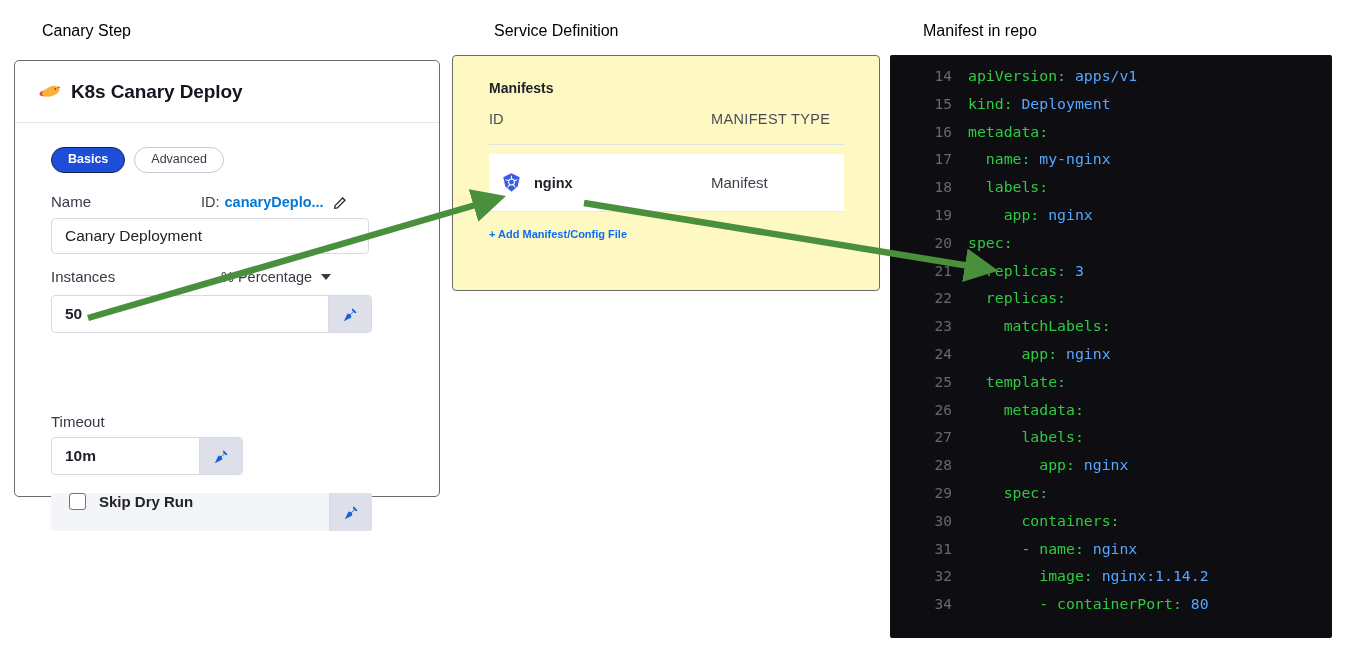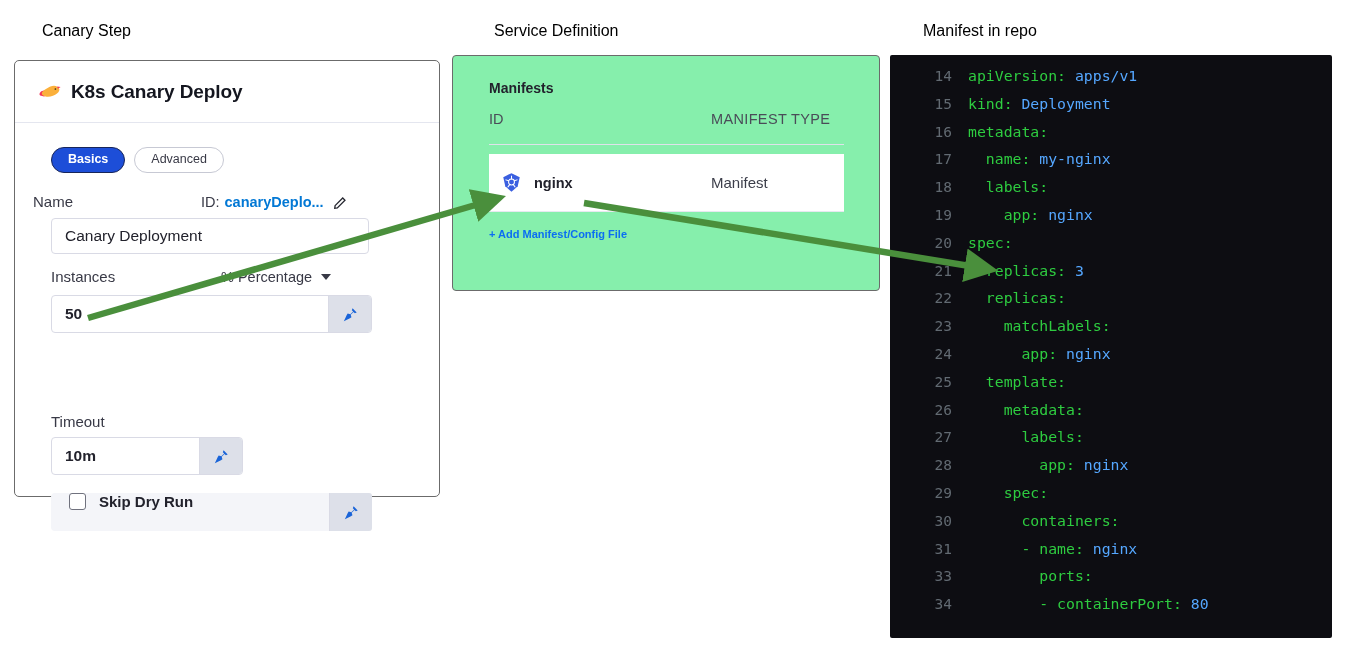--- a/index.html
+++ b/index.html
@@ -93,21 +93,21 @@
     background:#f4f5f9;border-radius:4px;display:flex;
   }
   .cbox{
     margin-left:18px;width:15px;height:15px;border:1.6px solid #70727e;border-radius:3px;background:#fff;flex:none;
   }
   .checkrow .clabel{margin-left:13px;font-size:15px;color:#22222c;font-weight:600;}
 
   
   #panel-service{
     position:absolute;left:452px;top:55px;width:428px;height:236px;
-    background:#86efac;border:1px solid #6b6b6b;border-radius:4px;box-sizing:border-box;
+    background:#fef9c3;border:1px solid #6b6b6b;border-radius:4px;box-sizing:border-box;
   }
   .mf-title{position:absolute;left:36px;top:24px;font-size:14px;font-weight:bold;color:#22222c;}
   .mf-colhead{position:absolute;font-size:14.5px;color:#4a4c58;}
   #mf-col-id{left:36px;top:55px;}
   #mf-col-type{left:258px;top:55px;letter-spacing:0.35px;}
   .mf-divider{position:absolute;left:36px;top:88px;width:355px;height:1px;background:#dfe2ea;}
   .mf-row{
     position:absolute;left:36px;top:98px;width:355px;height:58px;
     background:#ffffff;border-bottom:1px solid #e7e9f0;box-sizing:border-box;
     display:flex;align-items:center;
@@ -158,21 +158,21 @@
         <circle cx="18.4" cy="7.0" r="0.85" fill="#3a2a12"></circle>
       </svg>
       <div class="card-title">K8s Canary Deploy</div>
     </div>
 
     <div class="pills">
       <div class="pill active">Basics</div>
       <div class="pill idle">Advanced</div>
     </div>
 
-    <div class="field-label" style="left:18px;top:132px;">Name</div>
+    <div class="field-label" style="left:36px;top:132px;">Name</div>
     <div class="id-line" style="left:186px;top:133px;">
       <span>ID:</span>
       <span class="idval">canaryDeplo...</span>
       <svg class="pencil" viewBox="0 0 14 14">
         <path d="M1.2 10.4 L9.4 2.2 L11.8 4.6 L3.6 12.8 L0.8 13.2 Z" fill="none" stroke="#25262f" stroke-width="1.4"></path>
       </svg>
     </div>
     <div class="inputbox" style="left:36px;top:157px;width:318px;height:36px;">
       <span class="val normal">Canary Deployment</span>
     </div>
@@ -250,21 +250,21 @@
         <div class="cl"><span class="ln">22</span><span class="ct"><span>  </span><span class="k">replicas:</span></span></div>
         <div class="cl"><span class="ln">23</span><span class="ct"><span>    </span><span class="k">matchLabels:</span></span></div>
         <div class="cl"><span class="ln">24</span><span class="ct"><span>      </span><span class="k">app:</span><span class="v"> nginx</span></span></div>
         <div class="cl"><span class="ln">25</span><span class="ct"><span>  </span><span class="k">template:</span></span></div>
         <div class="cl"><span class="ln">26</span><span class="ct"><span>    </span><span class="k">metadata:</span></span></div>
         <div class="cl"><span class="ln">27</span><span class="ct"><span>      </span><span class="k">labels:</span></span></div>
         <div class="cl"><span class="ln">28</span><span class="ct"><span>        </span><span class="k">app:</span><span class="v"> nginx</span></span></div>
         <div class="cl"><span class="ln">29</span><span class="ct"><span>    </span><span class="k">spec:</span></span></div>
         <div class="cl"><span class="ln">30</span><span class="ct"><span>      </span><span class="k">containers:</span></span></div>
         <div class="cl"><span class="ln">31</span><span class="ct"><span>      </span><span class="k">- name:</span><span class="v"> nginx</span></span></div>
-        <div class="cl"><span class="ln">33</span><span class="ct"><span>        </span><span class="k">ports:</span></span></div>
+        <div class="cl"><span class="ln">32</span><span class="ct"><span>        </span><span class="k">image:</span><span class="v"> nginx:1.14.2</span></span></div>
         <div class="cl"><span class="ln">34</span><span class="ct"><span>        </span><span class="k">- containerPort:</span><span class="v"> 80</span></span></div>
       </div>
   </div>
 
   <svg id="arrows">
     <defs>
       <marker id="ah" markerWidth="5.2" markerHeight="5.2" refX="3.6" refY="2.6" orient="auto">
         <path d="M0,0 L5.2,2.6 L0,5.2 Z" fill="#4a8f3c"></path>
       </marker>
     </defs>

